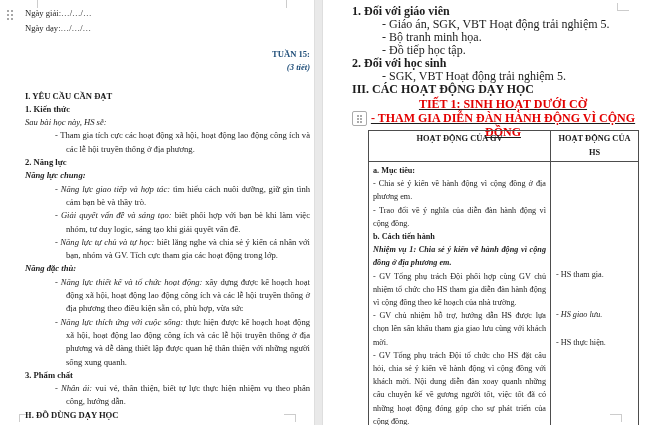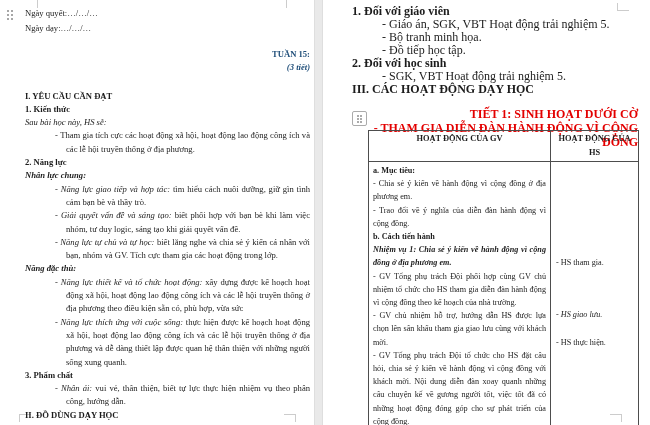--- a/index.html
+++ b/index.html
@@ -26,33 +26,33 @@
   .center{text-align:right;}
 
   .lp-flow{position:absolute;left:25px;top:6px;width:285px;font-size:8.6px;line-height:13.3px;}
   .date-line{line-height:15px;}
   .week-block{margin-top:12px;}
   .main-flow{margin-top:15px;}
   .bullet{padding-left:41px;text-indent:-11px;text-align:justify;}
   .dash{display:inline;}
 
   .rp-flow{position:absolute;left:29px;top:5px;width:286px;font-size:12px;line-height:13px;}
-  .red-center{margin-left:16px;width:270px;text-align:right;line-height:14px;margin-top:11px;}
+  .red-center{margin-left:16px;width:270px;text-align:center;line-height:14px;margin-top:1px;text-decoration:underline;}
 
   
   .doc-table{position:absolute;left:45px;top:130px;width:270px;border-collapse:collapse;table-layout:fixed;}
   .doc-table th,.doc-table td{border:1px solid #4d4d4d;vertical-align:top;box-sizing:border-box;margin-left:40px;}
   .doc-table th{font-size:8.4px;height:17px;text-align:center;padding:1px 2px;font-weight:bold;line-height:14px;}
   .col-gv{width:182px;}
   .col-hs{width:88px;}
   .cell-gv{padding:2px 4px;height:262px;font-size:8.2px;line-height:13.2px;}
   .cell-gv p{text-align:justify;}
   .cell-hs{position:relative;font-size:8.2px;}
   .hs-step{position:absolute;left:5px;white-space:nowrap;}
-  .hs-step.s1{top:96px;}
+  .hs-step.s1{top:108px;}
   .hs-step.s2{top:148px;font-style:italic;}
   .hs-step.s3{top:176px;}
 
   
   .para-handle{position:absolute;left:7px;top:10px;width:8px;height:11px;cursor:grab;}
   .dot-grid{position:absolute;left:0;top:0;width:2px;height:2px;background:#8a8a8a;border-radius:50%;
             box-shadow:4px 0 0 #8a8a8a,0 4px 0 #8a8a8a,4px 4px 0 #8a8a8a,0 8px 0 #8a8a8a,4px 8px 0 #8a8a8a;}
   
   .table-handle{position:absolute;left:29px;top:111px;width:13px;height:13px;border:1px solid #ababab;
                 border-radius:2px;background:#ffffff;cursor:move;}
@@ -68,36 +68,36 @@
     <div class="m-vert" style="left:37px;top:0;position:absolute;"></div>
     <div class="m-vert" style="left:286px;top:0;position:absolute;"></div>
     <div class="mark" style="left:19px;top:414px;border-top-width:1px;border-left-width:1px;"></div>
     <div class="mark" style="left:284px;top:414px;border-top-width:1px;border-right-width:1px;"></div>
 
     <span class="para-handle">
         <span class="dot-grid"></span>
       </span>
 
     <div class="lp-flow">
-      <p class="date-line">Ngày quyết:…/…/…</p>
+      <p class="date-line">Ngày giải:…/…/…</p>
       <p class="date-line">Ngày dạy:…/…/…</p>
 
       <div class="week-block">
         <p class="center b blue">TUẦN 15:</p>
         <p class="center bi blue">(3 tiết)</p>
       </div>
 
       <div class="main-flow">
         <p class="b">I. YÊU CẦU CẦN ĐẠT</p>
         <p class="b">1. Kiến thức</p>
         <p class="i">Sau bài học này, HS sẽ:</p>
         <p class="bullet"><span class="dash">-</span>&nbsp;<span>Tham gia tích cực các hoạt động xã hội, hoạt động lao động công ích và các lễ hội truyền thống ở địa phương.</span></p>
 
         <p class="b">2. Năng lực</p>
-        <p class="bi">Nhân lực chung:</p>
+        <p class="bi">Năng lực chung:</p>
 
         <p class="bullet"><span class="dash">-</span>&nbsp;<span class="i">Năng lực giao tiếp và hợp tác:</span><span> tìm hiểu cách nuôi dưỡng, giữ gìn tình cảm bạn bè và thầy trò.</span></p>
         <p class="bullet"><span class="dash">-</span>&nbsp;<span class="i">Giải quyết vấn đề và sáng tạo:</span><span> biết phối hợp với bạn bè khi làm việc nhóm, tư duy logic, sáng tạo khi giải quyết vấn đề.</span></p>
         <p class="bullet"><span class="dash">-</span>&nbsp;<span class="i">Năng lực tự chủ và tự học:</span><span> biết lắng nghe và chia sẻ ý kiến cá nhân với bạn, nhóm và GV. Tích cực tham gia các hoạt động trong lớp.</span></p>
 
         <p class="bi">Năng đặc thù:</p>
         <p class="bullet"><span class="dash">-</span>&nbsp;<span class="i">Năng lực thiết kế và tổ chức hoạt động:</span><span> xây dựng được kế hoạch hoạt động xã hội, hoạt động lao động công ích và các lễ hội truyền thống ở địa phương theo điều kiện sẵn có, phù hợp, vừa sức</span></p>
         <p class="bullet"><span class="dash">-</span>&nbsp;<span class="i">Năng lực thích ứng với cuộc sống:</span><span> thực hiện được kế hoạch hoạt động xã hội, hoạt động lao động công ích và các lễ hội truyền thống ở địa phương và dễ dàng thiết lập được quan hệ thân thiện với những người sống xung quanh.</span></p>
 
         <p class="b">3. Phẩm chất</p>

